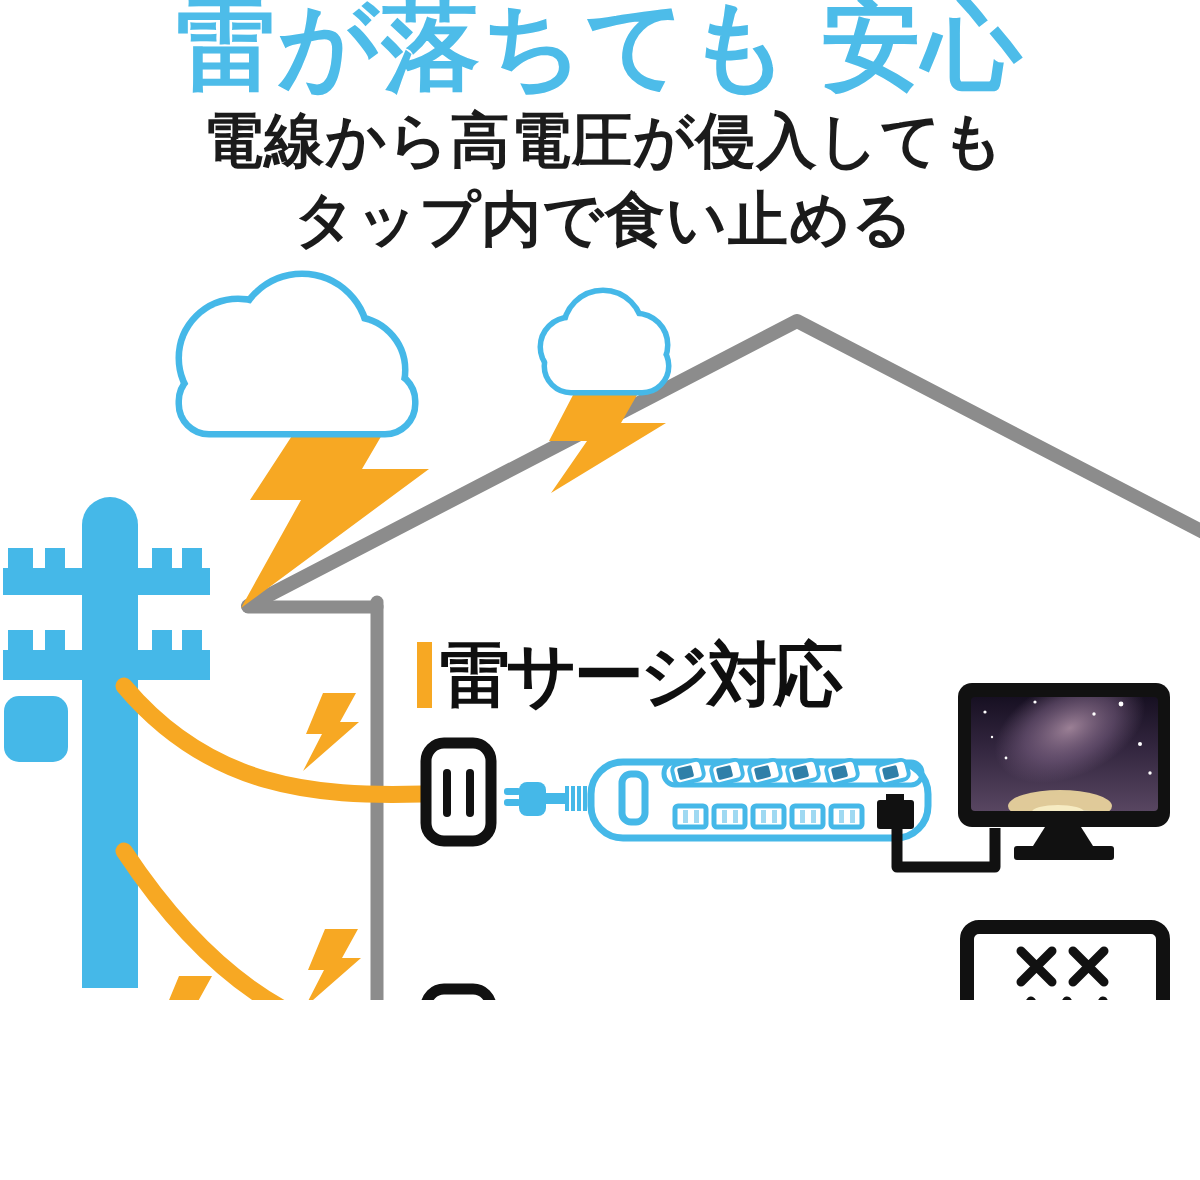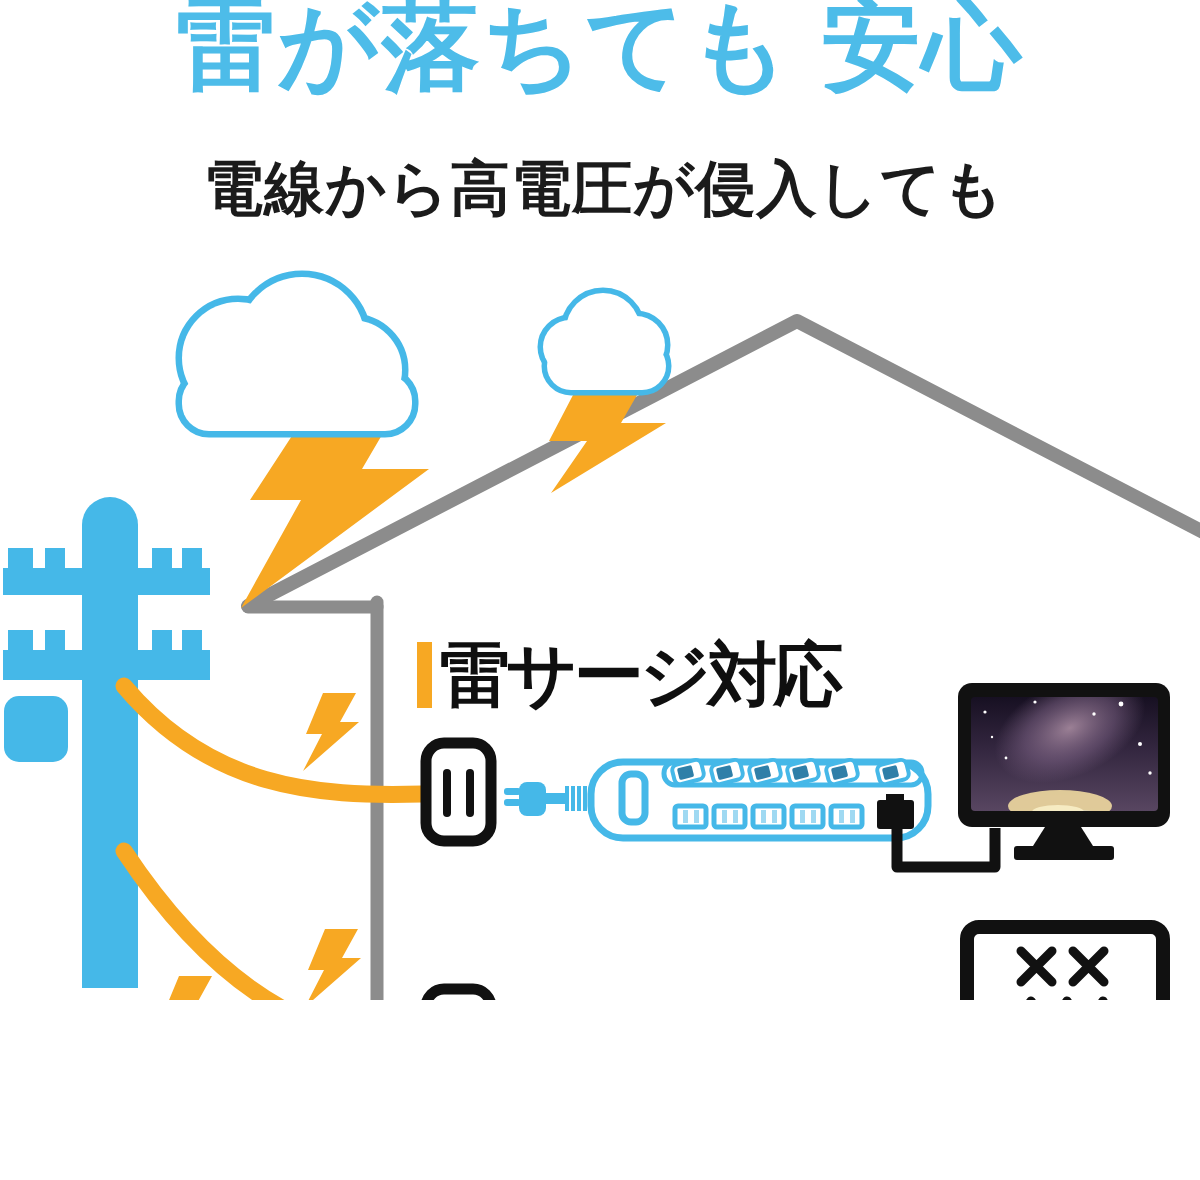--- a/index.html
+++ b/index.html
@@ -16,21 +16,20 @@
 
   .page-title{
     position:absolute;left:0;right:0;top:-10px;text-align:center;
     font-size:99px;font-weight:900;letter-spacing:2px;line-height:1.12;
     color:var(--title-blue);white-space:nowrap;
   }
   .page-subtitle{
     position:absolute;left:8px;right:0;top:102px;text-align:center;
     font-size:60px;font-weight:700;letter-spacing:1px;line-height:1.31;
     color:#1b1b1b;
-    margin-top:48px;
   }
   .row-label{position:absolute;display:flex;align-items:center;gap:8px;}
   .row-label .accent-bar{width:15px;align-self:center;}
   .row-label .accent-bar.tall{height:66px;}
   .row-label .label-text{
     font-size:70px;font-weight:900;letter-spacing:-4px;line-height:1;
     color:#0f0f0f;white-space:nowrap;
   }
   .row-label-1{left:417px;top:640px;}
   .row-label-2{left:417px;top:908px;}
@@ -306,20 +305,21 @@
       </g>
       <path d="M1045,1063 H1081 L1093,1088 H1033 Z" class="fill-ink"></path>
       <rect x="1014" y="1088" width="100" height="15" rx="3" class="fill-ink"></rect>
     </g>
   </svg>
 
   <div class="page-title" style="color: rgb(77, 188, 233);">雷が落ちても 安心</div>
 
   <div class="page-subtitle">
     <div>電線から高電圧が侵入しても</div>
+    <div>タップ内で食い止める</div>
   </div>
 
   <div class="row-label row-label-1">
     <div class="accent-bar tall" style="background-color: rgb(247, 168, 35);"></div>
     <div class="label-text">雷サージ対応</div>
   </div>
 
 
 </div>
 

